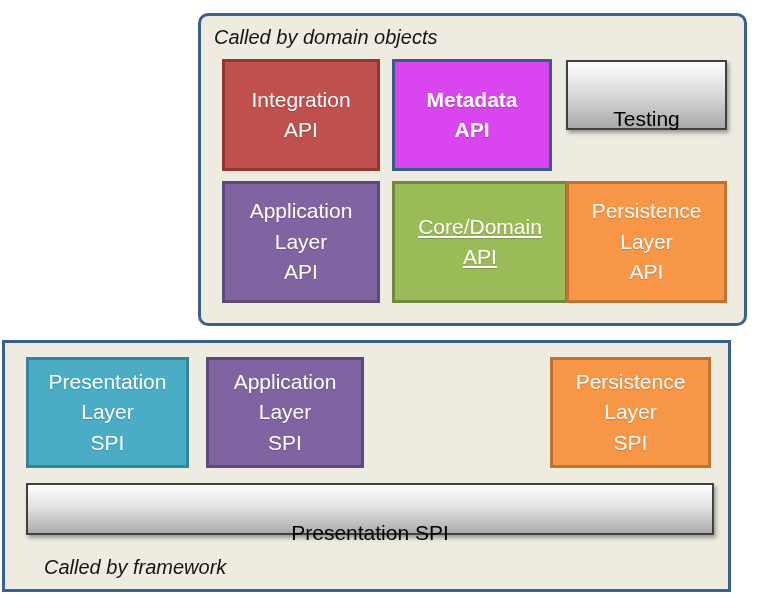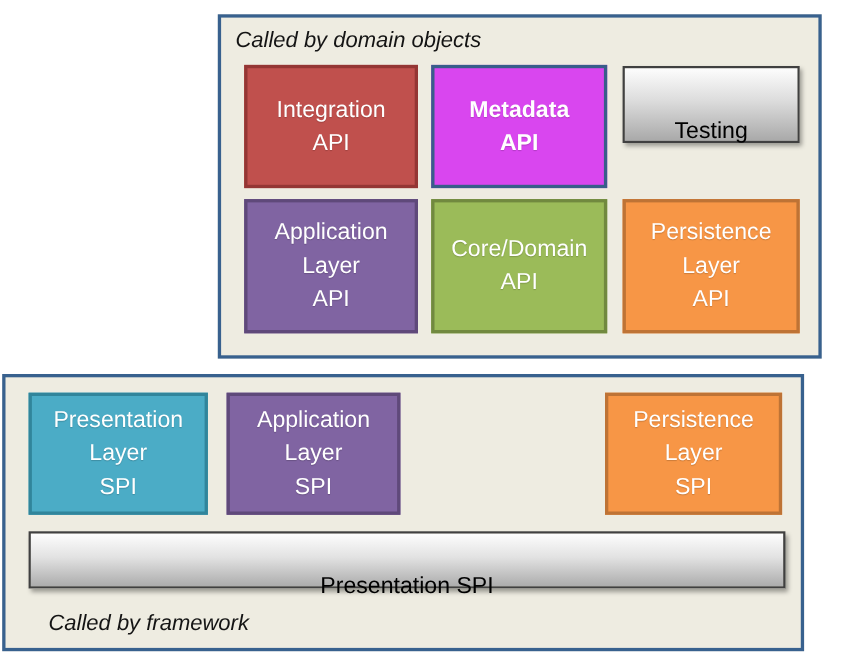--- a/index.html
+++ b/index.html
@@ -14,21 +14,21 @@
     height: 610px;
     background: #ffffff;
     overflow: hidden;
   }
   .group {
     position: absolute;
     box-sizing: border-box;
     border: 3px solid #38618E;
     background: #EEECE1;
   }
-  .group-top    { left: 198px; top: 13px;  width: 549px; height: 313px; }
+  .group-top    { left: 198px; top: 13px;  width: 549px; height: 313px; border-radius: 10px; }
   .group-bottom { left: 2px;  top: 340px; width: 729px; height: 252px; }
   .group-label {
     position: absolute;
     font-style: italic;
     font-size: 20px;
     color: #141414;
     white-space: nowrap;
   }
   .group-label.at-top    { left: 13px; top: 10px; }
   .group-label.at-bottom { left: 11px; bottom: 10px; margin-left: 28px; }
@@ -51,21 +51,21 @@
     border-width: 2px;
     box-shadow: 2px 3px 4px rgba(0,0,0,0.35);
   }
   .box.gray .lbl { text-shadow: none; margin-top: 48px; }
 
   
   .b-integration  { left: 21px;  top: 43px;  width: 158px; height: 112px; }
   .b-metadata     { left: 191px; top: 43px;  width: 160px; height: 112px; }
   .b-testing      { left: 365px; top: 44px;  width: 161px; height: 70px;  }
   .b-app-api      { left: 21px;  top: 165px; width: 158px; height: 122px; }
-  .b-core-api     { left: 191px; top: 165px; width: 160px; height: 122px; }
+  .b-core-api     { left: 191px; top: 165px; width: 176px; height: 122px; text-decoration: underline; }
   .b-pers-api     { left: 365px; top: 165px; width: 161px; height: 122px; }
 
   
   .b-pres-spi     { left: 21px;  top: 14px;  width: 163px; height: 111px; }
   .b-app-spi      { left: 201px; top: 14px;  width: 158px; height: 111px; }
   .b-pers-spi     { left: 545px; top: 14px;  width: 161px; height: 111px; }
   .b-bootstrap    { left: 21px;  top: 140px; width: 688px; height: 52px;  }
 </style>
 </head>
 <body>

